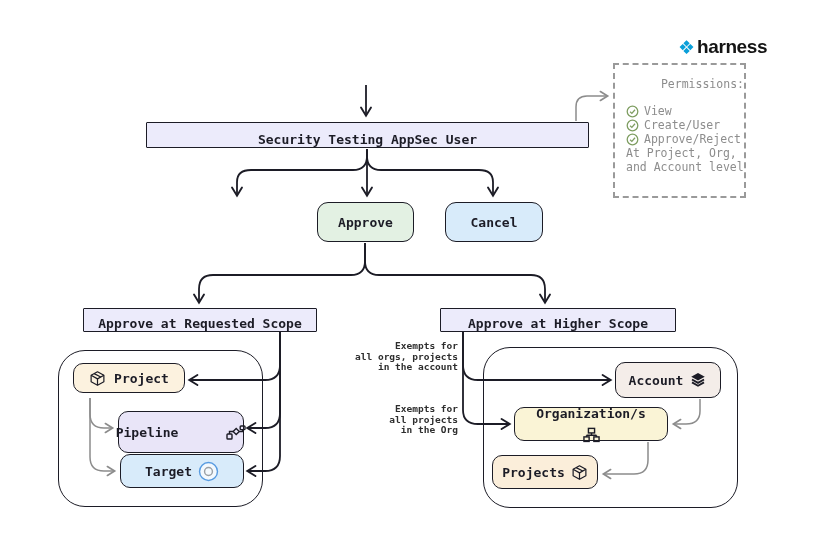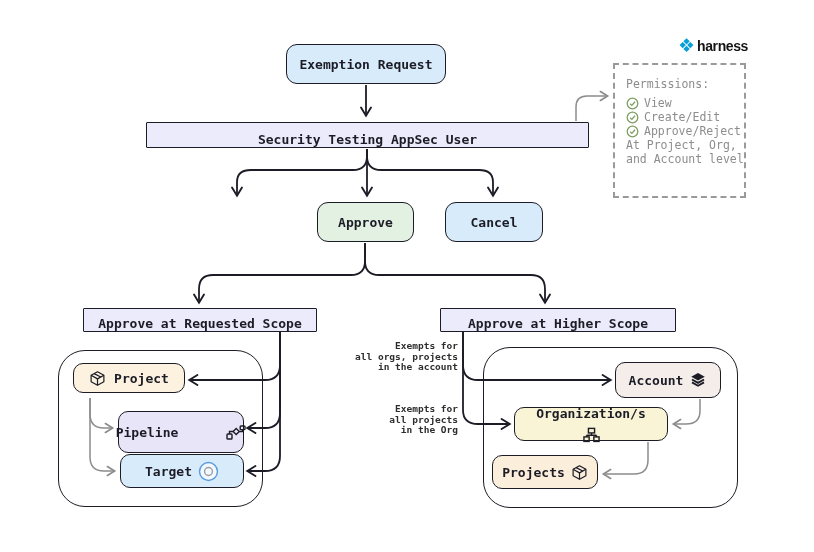--- a/index.html
+++ b/index.html
@@ -18,26 +18,26 @@
   .small{border-radius:10px;border-width:1.5px;}
   .wires{position:absolute;left:0;top:0;z-index:50;pointer-events:none;}
   .note{
     position:absolute;text-align:right;font-size:9.5px;font-weight:bold;color:#2e2e2e;
     line-height:10.6px;z-index:10;
   }
   .perm{
     position:absolute;left:613px;top:63px;width:133px;height:135px;box-sizing:border-box;
     border:2px dashed #9a9a9a;color:#8d8d8d;font-size:11.5px;padding:12px 0 0 11px;background:#fff;
   }
-  .perm-title{margin-bottom:5px;}
+  .perm-title{margin-bottom:13px;text-align:right;}
   .perm-row{display:flex;align-items:center;gap:5px;height:14px;}
   .perm-footer{line-height:14px;}
   .logo{position:absolute;left:678px;top:36px;display:flex;align-items:center;gap:2px;z-index:20;}
   .logo-icon{font-size:19px;line-height:19px;color:#0a9fd9;font-family:"DejaVu Sans",sans-serif;}
-  .logo-text{font-family:"Liberation Sans","DejaVu Sans",sans-serif;font-weight:bold;font-size:14px;color:#141414;letter-spacing:-0.4px;}
+  .logo-text{font-family:"Liberation Sans","DejaVu Sans",sans-serif;font-weight:bold;font-size:19px;color:#141414;letter-spacing:-0.4px;}
   .icon{display:inline-flex;flex:none;}
 </style>
 </head>
 <body>
 
 <div class="canvas">
 
   <div class="logo">
     <span class="logo-icon">❖</span>
     <span class="logo-text">harness</span>
@@ -54,40 +54,37 @@
       </span>
       <span>View</span>
     </div>
     <div class="perm-row">
       <span class="icon">
         <svg width="13" height="13" viewBox="0 0 14 14" fill="none" stroke="#7f9e62" stroke-width="1.4">
             <circle cx="7" cy="7" r="5.7"></circle>
             <path d="M4.4 7.2 L6.3 9 L9.7 5.1"></path>
           </svg>
       </span>
-      <span>Create/Edit</span>
+      <span>Create/User</span>
     </div>
     <div class="perm-row">
       <span class="icon">
         <svg width="13" height="13" viewBox="0 0 14 14" fill="none" stroke="#7f9e62" stroke-width="1.4">
             <circle cx="7" cy="7" r="5.7"></circle>
             <path d="M4.4 7.2 L6.3 9 L9.7 5.1"></path>
           </svg>
       </span>
       <span>Approve/Reject</span>
     </div>
     <div class="perm-footer">
       <div>At Project, Org,</div>
       <div>and Account level</div>
     </div>
   </div>
 
-  <div class="node pill" style="left:286px;top:44px;width:160px;height:40px;background:#d8ebfa;">
-      <span>Exemption Request</span>
-    </div>
 
   <div class="node bar" style="left:146px;top:122px;width:443px;height:26px;border-width:1.8px;">
       <span>Security Testing AppSec User</span>
     </div>
 
 
   <div class="node pill" style="left:317px;top:202px;width:97px;height:40px;background:#e3f1e3;">
       <span>Approve</span>
     </div>
 

